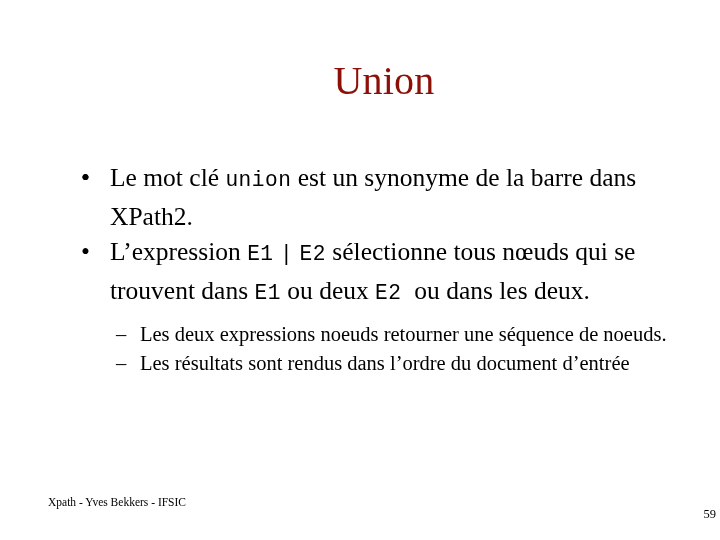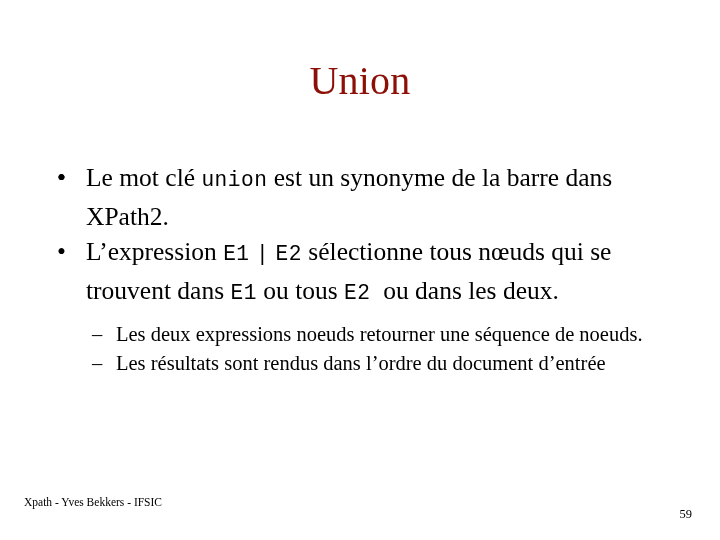--- a/index.html
+++ b/index.html
@@ -14,20 +14,21 @@
     color: #000000;
     overflow: hidden;
     position: relative;
   }
 
   .slide {
     position: relative;
     width: 680px;
     height: 540px;
     box-sizing: border-box;
+    margin-left: 24px;
   }
 
   
   .slide-title {
     position: absolute;
     left: 0;
     top: 58px;
     width: 720px;
     text-align: center;
     font-family: "Liberation Serif", "DejaVu Serif", serif;
@@ -134,21 +135,21 @@
       <span class="marker">•</span>
     </div>
 
     <div class="bullet-l1">
       <span class="marker">•</span>
       <span class="line"><span>Le mot clé </span><span class="mono">union</span><span> est un synonyme de la barre dans XPath2.</span></span>
     </div>
 
     <div class="bullet-l1">
       <span class="marker">•</span>
-      <span class="line"><span>L’expression </span><span class="mono">E1</span><span>&nbsp;</span><span class="mono">|</span><span>&nbsp;</span><span class="mono">E2</span><span> sélectionne tous nœuds qui se trouvent dans </span><span class="mono">E1</span><span> ou tous </span><span class="mono">E2</span><span>&nbsp; ou dans les deux.</span></span>
+      <span class="line"><span>L’expression </span><span class="mono">E1</span><span>&nbsp;</span><span class="mono">|</span><span>&nbsp;</span><span class="mono">E2</span><span> sélectionne tous nœuds qui se trouvent dans </span><span class="mono">E1</span><span> ou deux </span><span class="mono">E2</span><span>&nbsp; ou dans les deux.</span></span>
     </div>
 
     <div class="bullet-l2-group">
 
       <div class="bullet-l2">
         <span class="marker">–</span>
         <span class="line"><span>Les deux expressions noeuds retourner une séquence de noeuds.</span></span>
       </div>
 
       <div class="bullet-l2">

